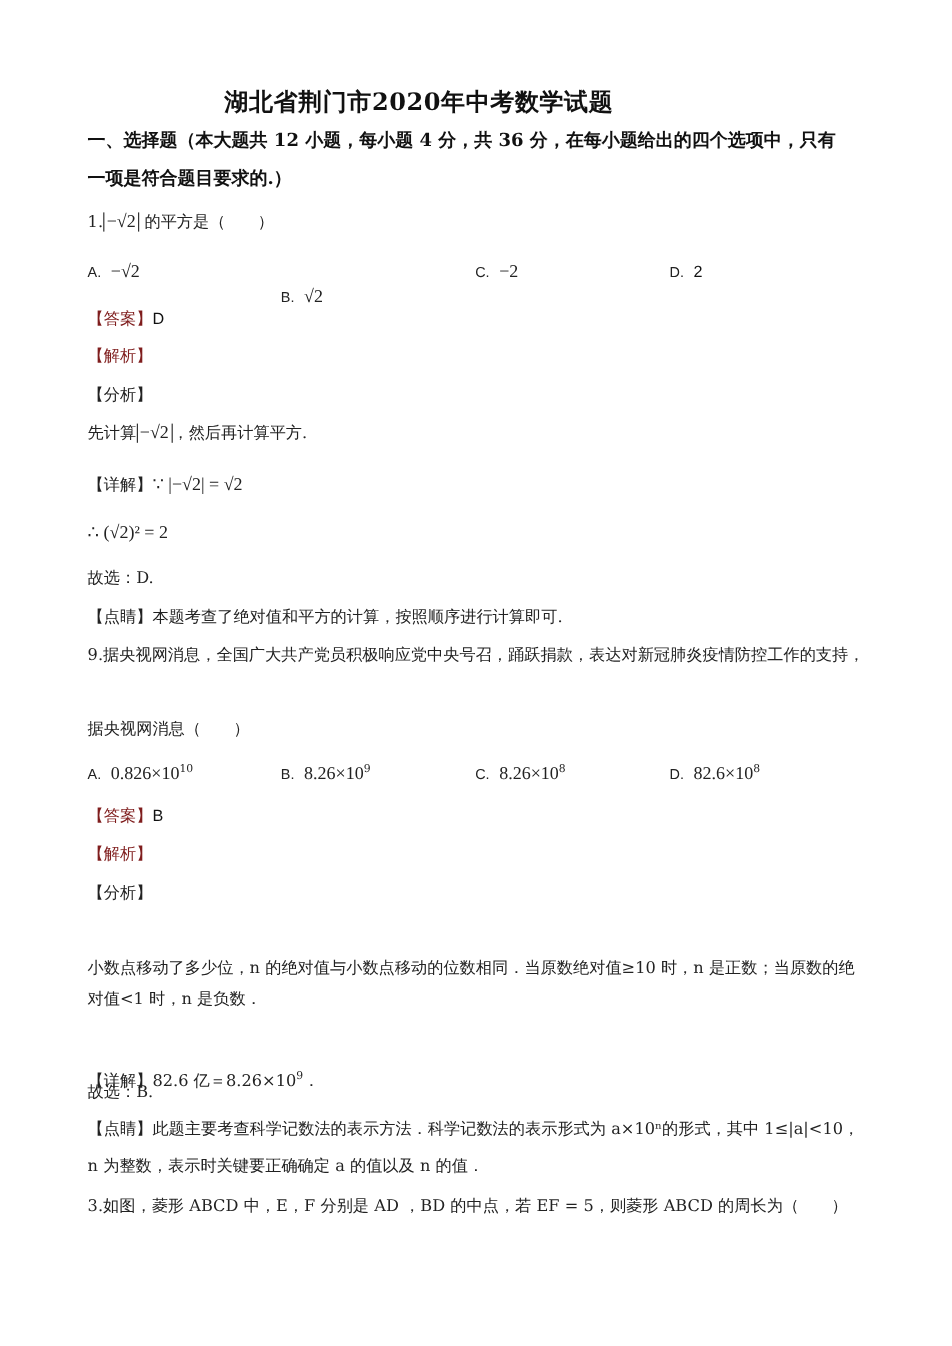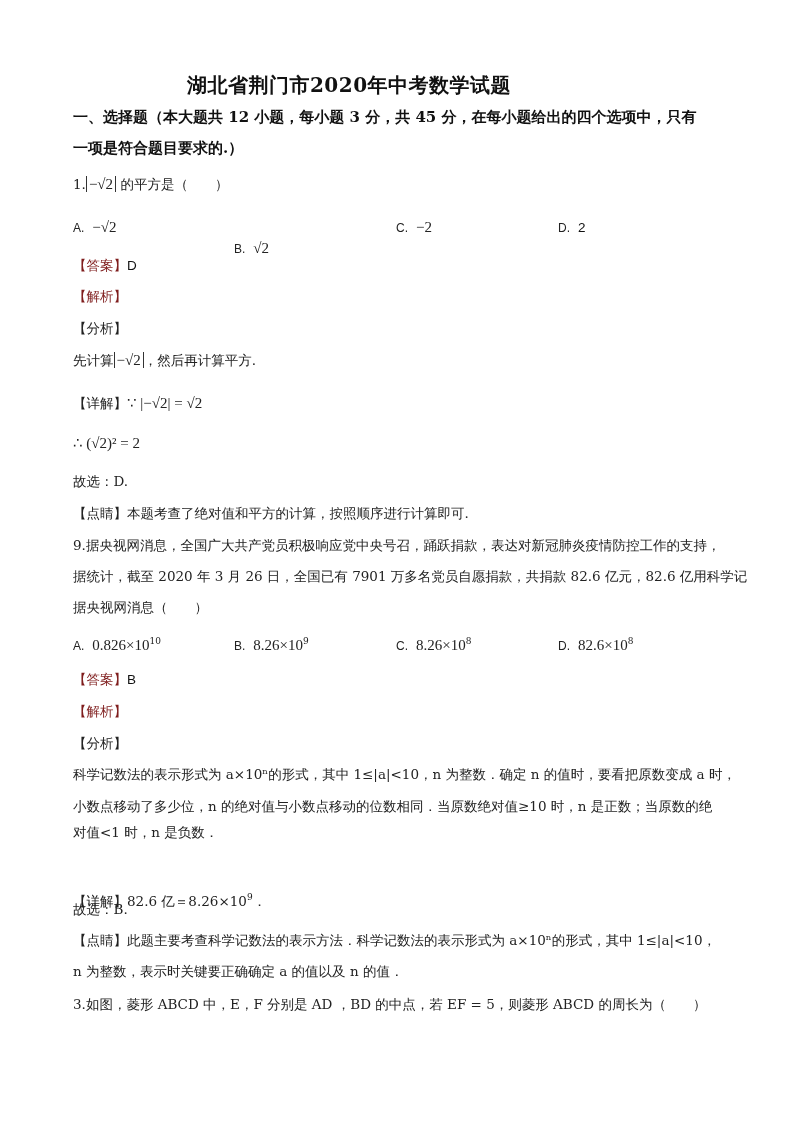--- a/index.html
+++ b/index.html
@@ -18,21 +18,21 @@
   .abs { border-left: 1px solid #333; border-right: 1px solid #333; padding: 0 2px; }
   sup { font-size: 9px; vertical-align: 6px; }
 </style>
 </head>
 <body>
 
 <div class="page">
 
   <div class="title">湖北省荆门市2020年中考数学试题</div>
 
-  <div class="line section" style="top:108px;">一、选择题（本大题共 12 小题，每小题 3 分，共 45 分，在每小题给出的四个选项中，只有</div>
+  <div class="line section" style="top:108px;">一、选择题（本大题共 12 小题，每小题 4 分，共 36 分，在每小题给出的四个选项中，只有</div>
   <div class="line section" style="top:139px;">一项是符合题目要求的.）</div>
 
   <div class="line" style="top:176px;">
     <span>1.</span><span class="math abs">−√2</span>
     <span>的平方是（　　）</span>
   </div>
 
   <div class="opt" style="top:219px; left:73px;">
     <span class="opt-letter">A.</span><span class="math">−√2</span>
   </div>
@@ -57,42 +57,40 @@
   <div class="line" style="top:394px;">
     <span>【详解】</span><span class="math">∵ |−√2| = √2</span>
   </div>
   <div class="line math" style="top:434px;">∴ (√2)² = 2</div>
   <div class="line" style="top:473px;">故选：D.</div>
   <div class="line" style="top:505px;">
     <span>【点睛】</span><span>本题考查了绝对值和平方的计算，按照顺序进行计算即可.</span>
   </div>
 
   <div class="line" style="top:537px;">9.据央视网消息，全国广大共产党员积极响应党中央号召，踊跃捐款，表达对新冠肺炎疫情防控工作的支持，</div>
-  <div class="line" style="top:568px;">据统计，截至 2020 年 3 月 26 日，全国已有 7901 万多名党员自愿捐款，共捐款 82.6 亿元，82.6 亿用科学记</div>
   <div class="line" style="top:599px;">据央视网消息（　　）</div>
 
   <div class="opt" style="top:636px; left:73px;">
     <span class="opt-letter">A.</span><span class="math">0.826×10</span><sup>10</sup>
   </div>
   <div class="opt" style="top:636px; left:234px;">
     <span class="opt-letter">B.</span><span class="math">8.26×10</span><sup>9</sup>
   </div>
   <div class="opt" style="top:636px; left:396px;">
     <span class="opt-letter">C.</span><span class="math">8.26×10</span><sup>8</sup>
   </div>
   <div class="opt" style="top:636px; left:558px;">
     <span class="opt-letter">D.</span><span class="math">82.6×10</span><sup>8</sup>
   </div>
 
   <div class="line" style="top:671px;">
     <span class="label-blue">【答案】</span><span class="ans-val">B</span>
   </div>
   <div class="line label-blue" style="top:703px;">【解析】</div>
   <div class="line" style="top:735px;">【分析】</div>
-  <div class="line" style="top:766px;">科学记数法的表示形式为 a×10ⁿ的形式，其中 1≤|a|&lt;10，n 为整数．确定 n 的值时，要看把原数变成 a 时，</div>
   <div class="line" style="top:798px;">小数点移动了多少位，n 的绝对值与小数点移动的位数相同．当原数绝对值≥10 时，n 是正数；当原数的绝</div>
   <div class="line" style="top:824px;">对值&lt;1 时，n 是负数．</div>
   <div class="line" style="top:892px;">
     <span>【详解】</span><span>82.6 亿＝8.26×10</span><sup>9</sup><span>．</span>
   </div>
   <div class="line" style="top:901px;">故选：B.</div>
   <div class="line" style="top:932px;">
     <span>【点睛】</span><span>此题主要考查科学记数法的表示方法．科学记数法的表示形式为 a×10ⁿ的形式，其中 1≤|a|&lt;10，</span>
   </div>
   <div class="line" style="top:963px;">n 为整数，表示时关键要正确确定 a 的值以及 n 的值．</div>

